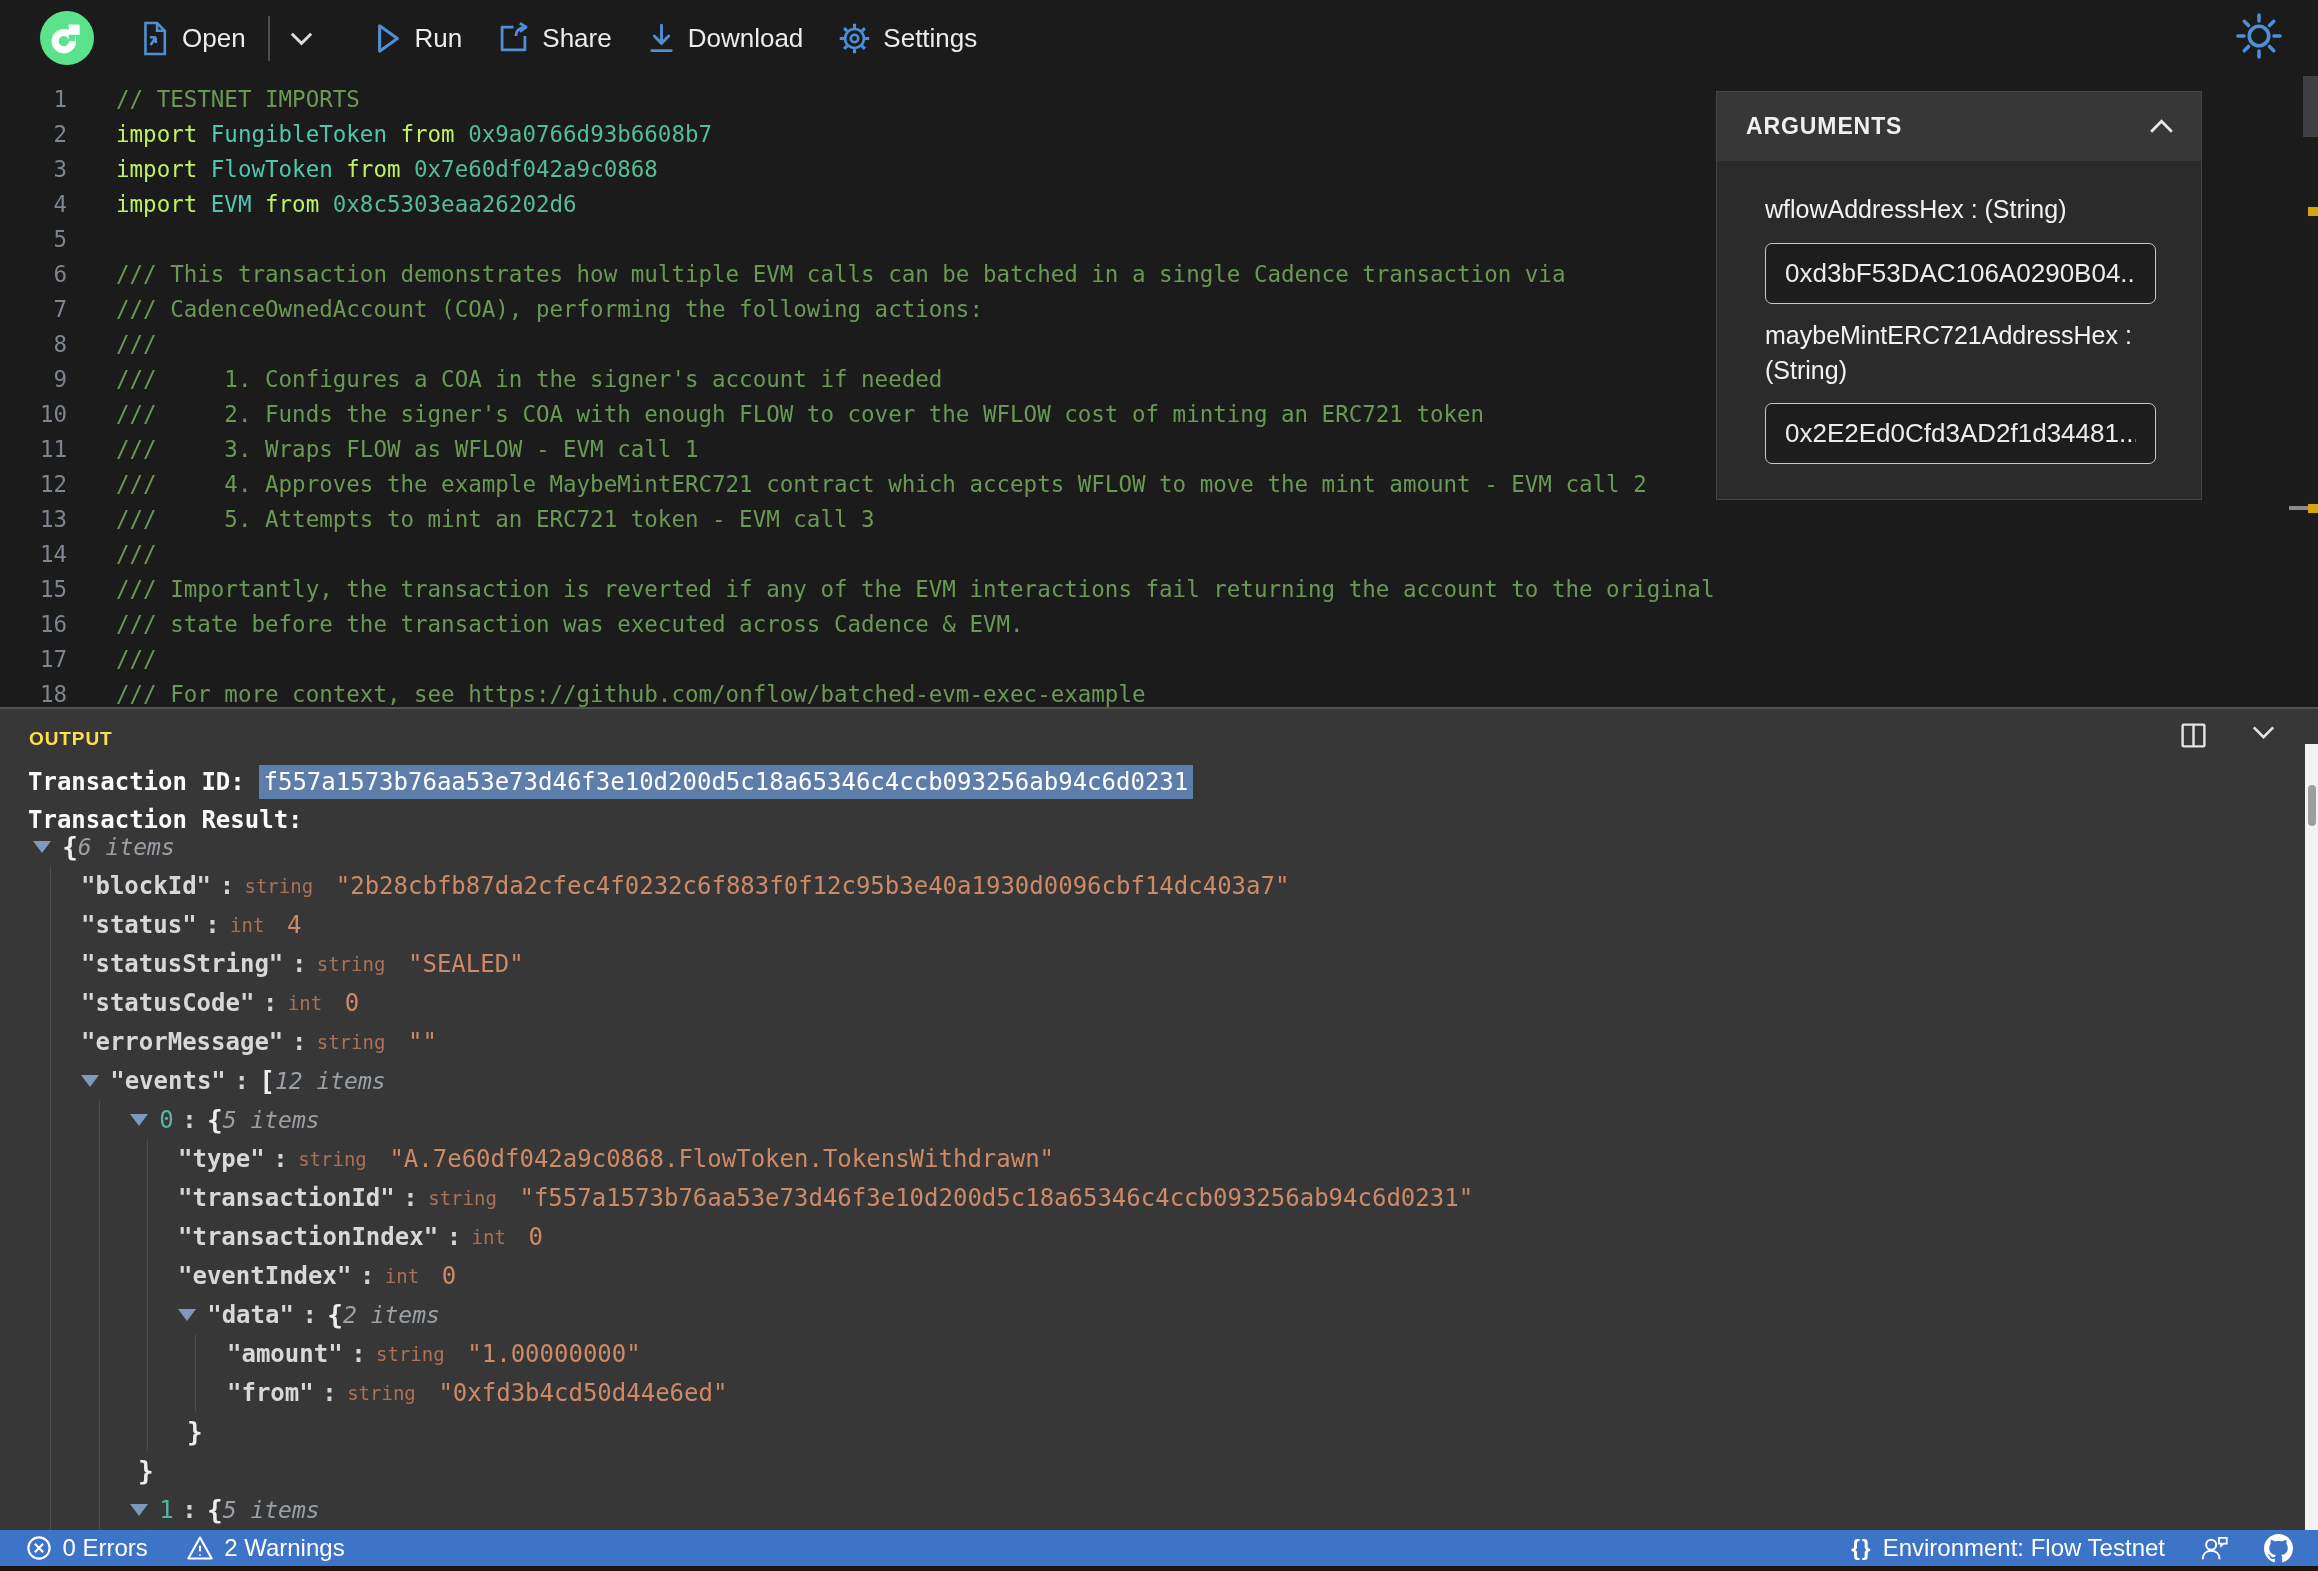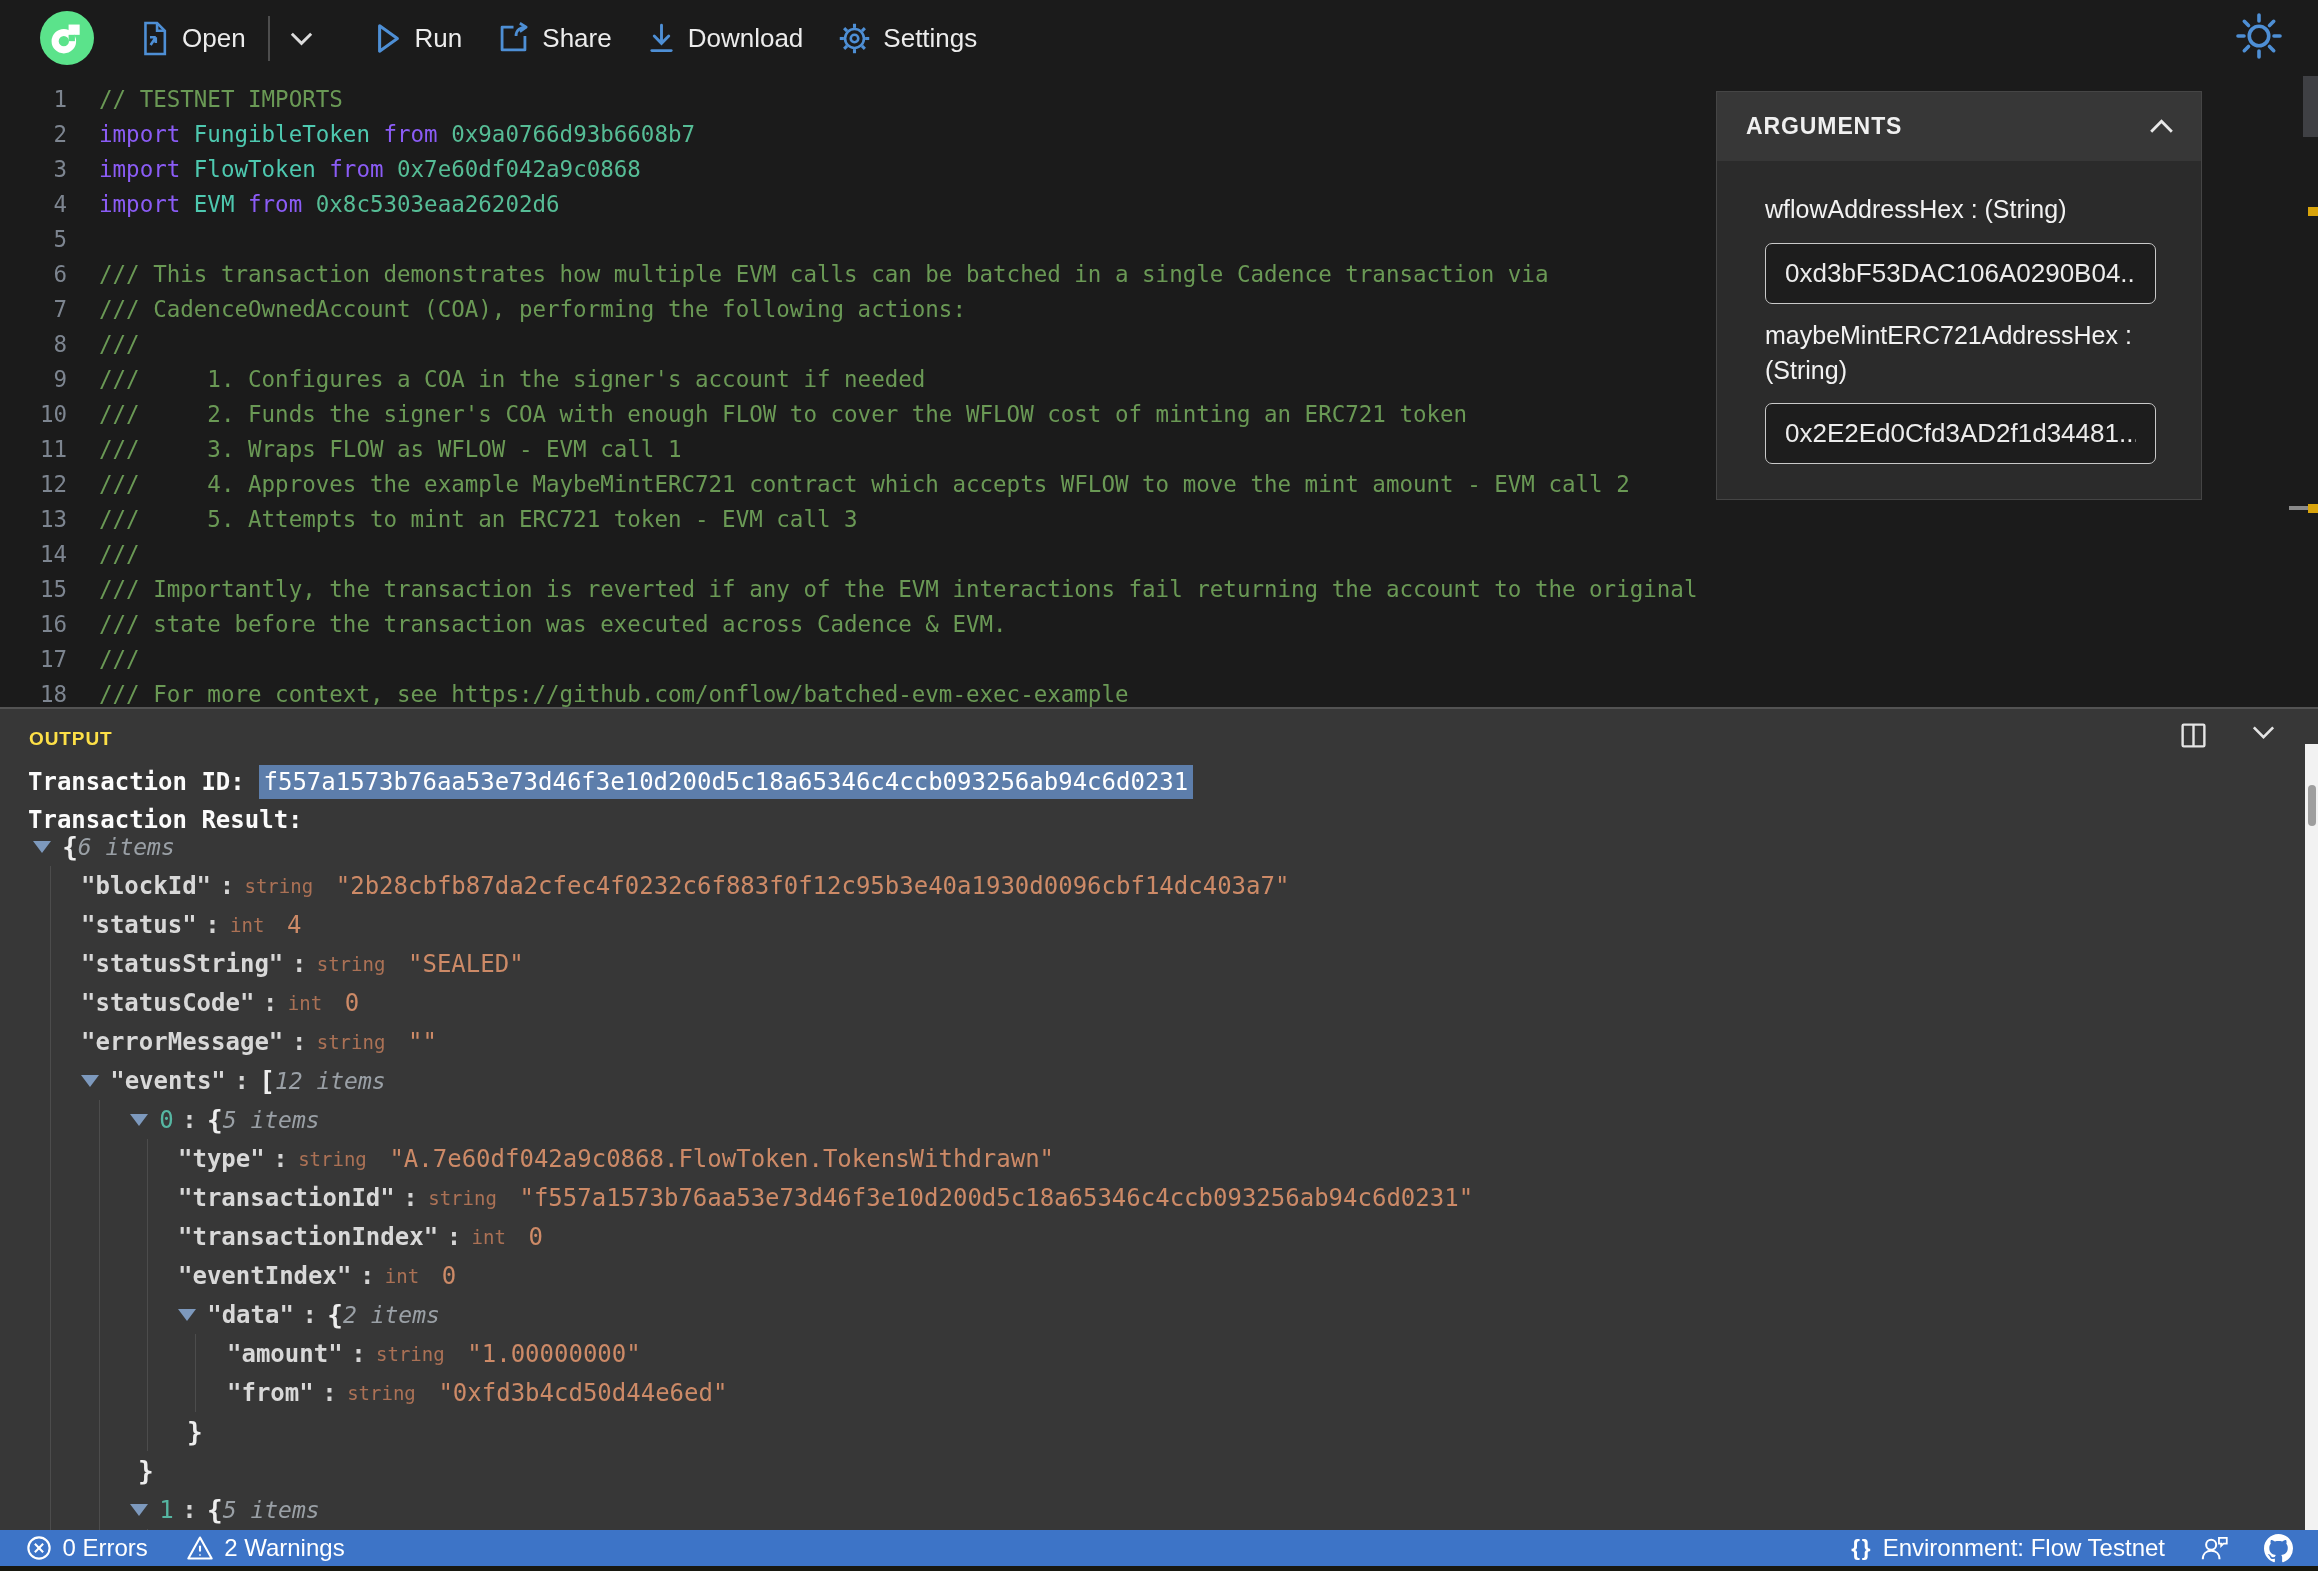--- a/index.html
+++ b/index.html
@@ -22,22 +22,22 @@
   .tb-chevron { color:#dcdcdc; display:flex; margin-right:22.5px; cursor:pointer; }
   .tb-gap { width:35px; }
   #theme-toggle { position:absolute; right:36px; top:12px; color:#4e8fd5; cursor:pointer; }
 
   
   #editor { position:absolute; left:0; top:76px; width:2319px; height:631px;
     background:#1b1b1b; padding-top:5.2px; overflow:hidden; }
   .code-line { height:35px; display:flex; align-items:center; white-space:pre;
     font-family:"DejaVu Sans Mono", monospace; font-size:22.5px; }
   .ln { width:67px; flex:none; text-align:right; color:#7d8590; font-size:22.5px; }
-  .code-text { margin-left:32px; }
-  .sc { color:#6a9955; } .sk { color:#8b5cf6; } .st { color:#4ec9b0; }
+  .code-text { margin-left:49px; }
+  .sc { color:#6a9955; } .sk { color:#bef264; } .st { color:#4ec9b0; }
   .sa { color:#56bd96; }
   .sl { color:#6a9955; text-decoration:underline; text-underline-offset:6px; cursor:pointer; }
 
   
   #editor-scrollbar-thumb { position:absolute; right:0; top:76px; width:15.6px; height:61px; background:#3f4044; }
   .ruler-marker { position:absolute; width:11.2px; height:8.6px; background:#d9a40b; right:0; }
   #ruler-tick { position:absolute; width:19px; height:4.3px; background:#8a8a8a; right:11.2px; }
 
   
   #arguments-panel { position:absolute; left:1716px; top:91px; width:486px;

